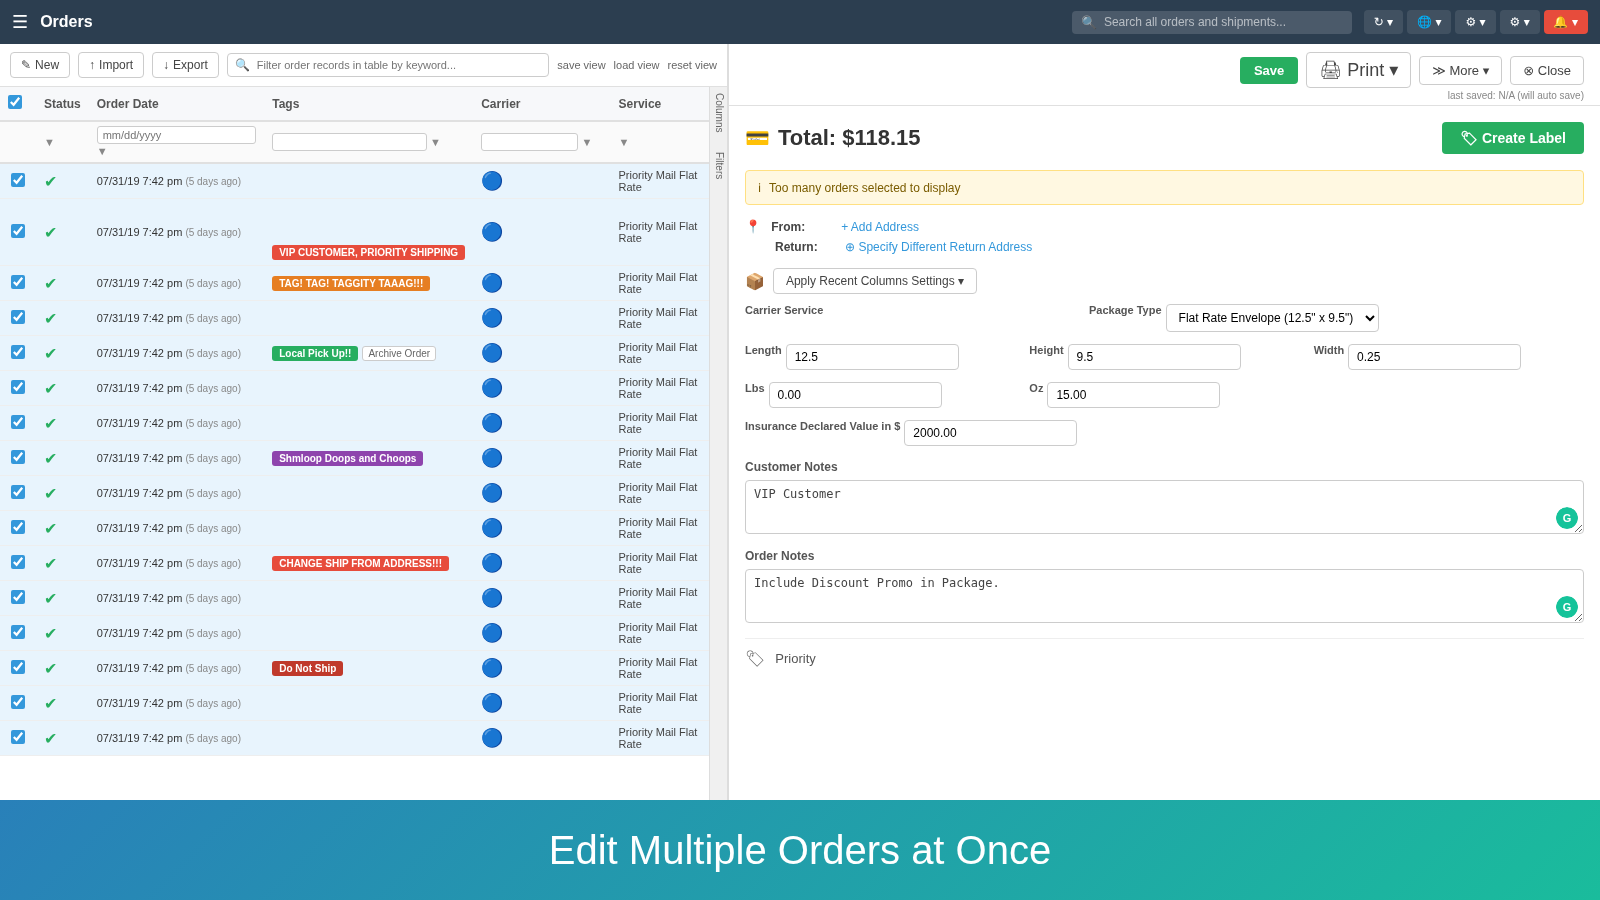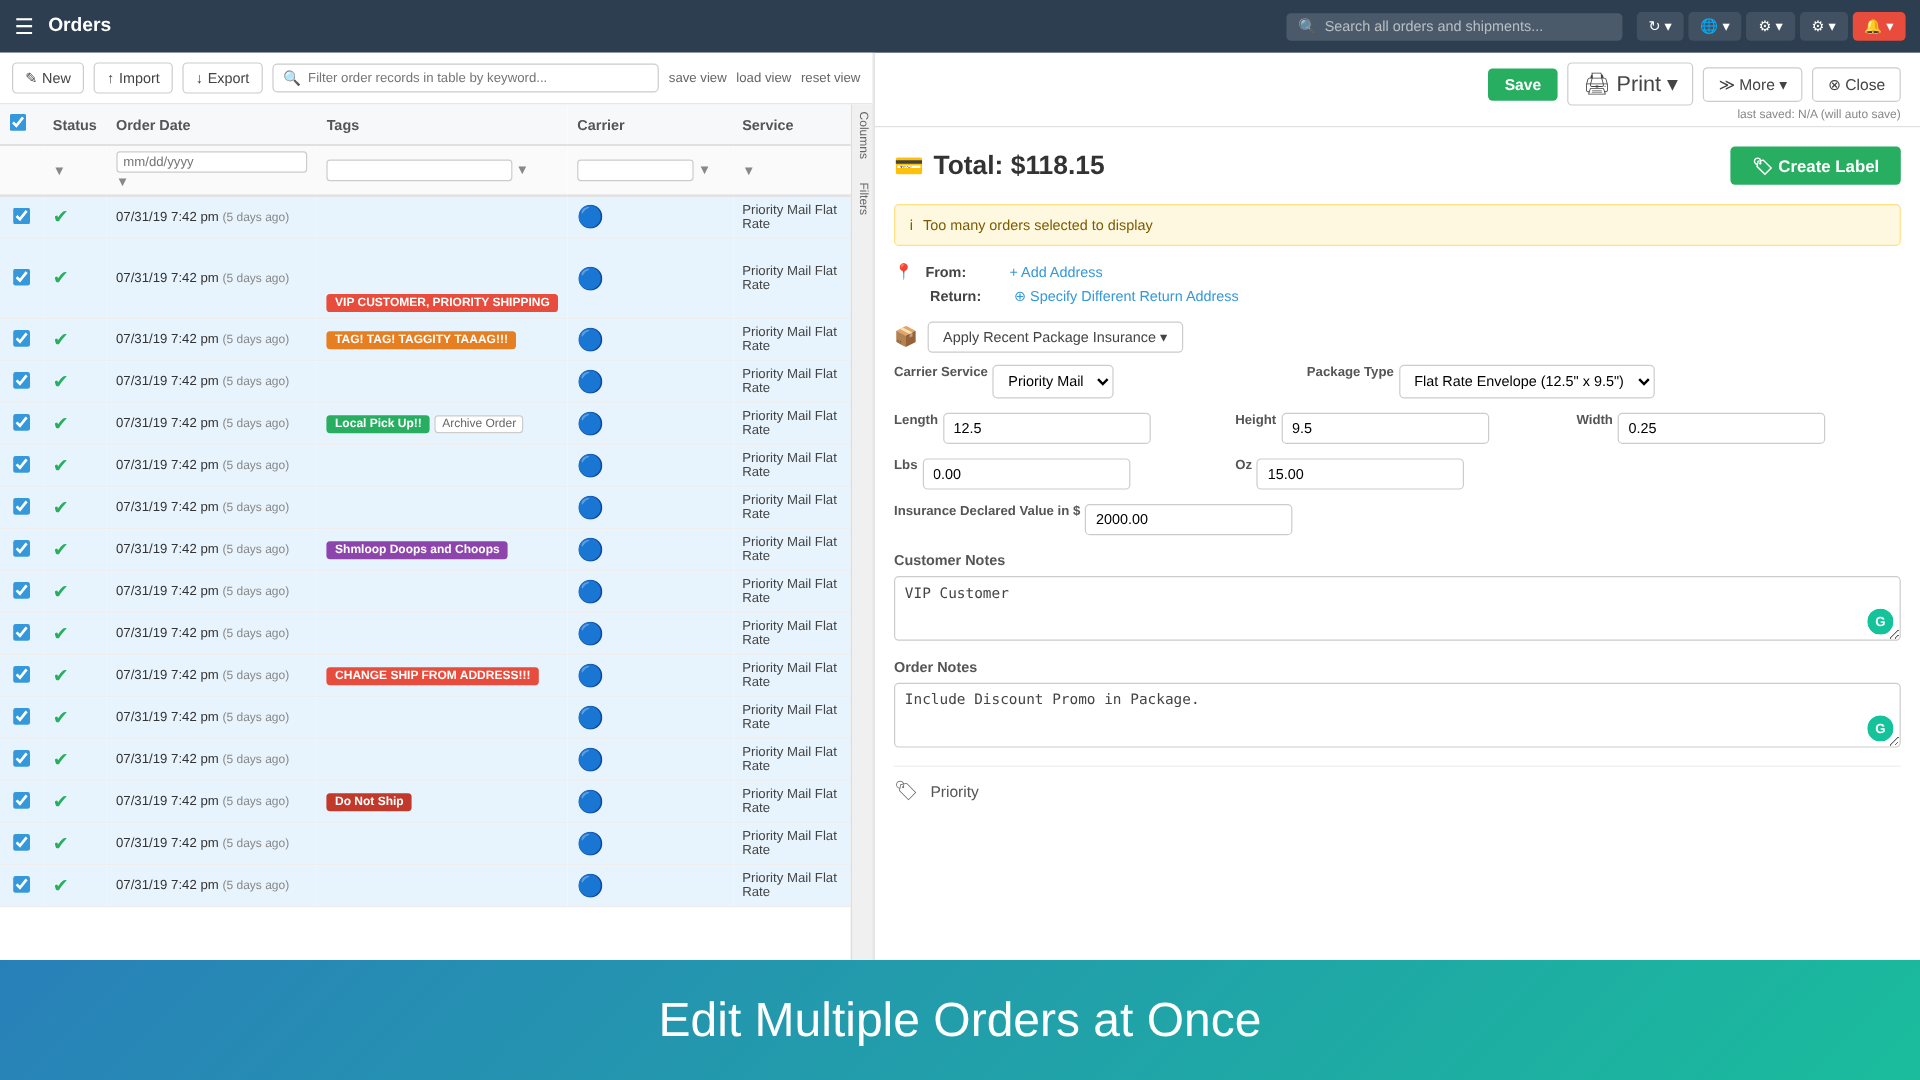--- a/index.html
+++ b/index.html
@@ -439,29 +439,26 @@
         <div class="address-row">
           <span style="width:20px;"></span>
           <span class="address-label">Return:</span>
           <button class="address-link">⊕ Specify Different Return Address</button>
         </div>
       </div>
 
       <div class="package-section">
         <div class="pkg-header">
           <span style="font-size:16px;color:#555;">📦</span>
-          <button class="btn-pkg">Apply Recent Package Insurance ▾</button>
+          <button class="btn-pkg">Apply Recent Columns Settings ▾</button>
         </div>
 
         <div class="form-row">
           <div class="form-group" style="flex:2;">
             <label>Carrier Service</label>
-            <select>
-              <option>Priority Mail</option>
-            </select>
           </div>
           <div class="form-group" style="flex:3;">
             <label>Package Type</label>
             <select>
               <option>Flat Rate Envelope (12.5" x 9.5")</option>
             </select>
           </div>
         </div>
 
         <div class="form-row">

